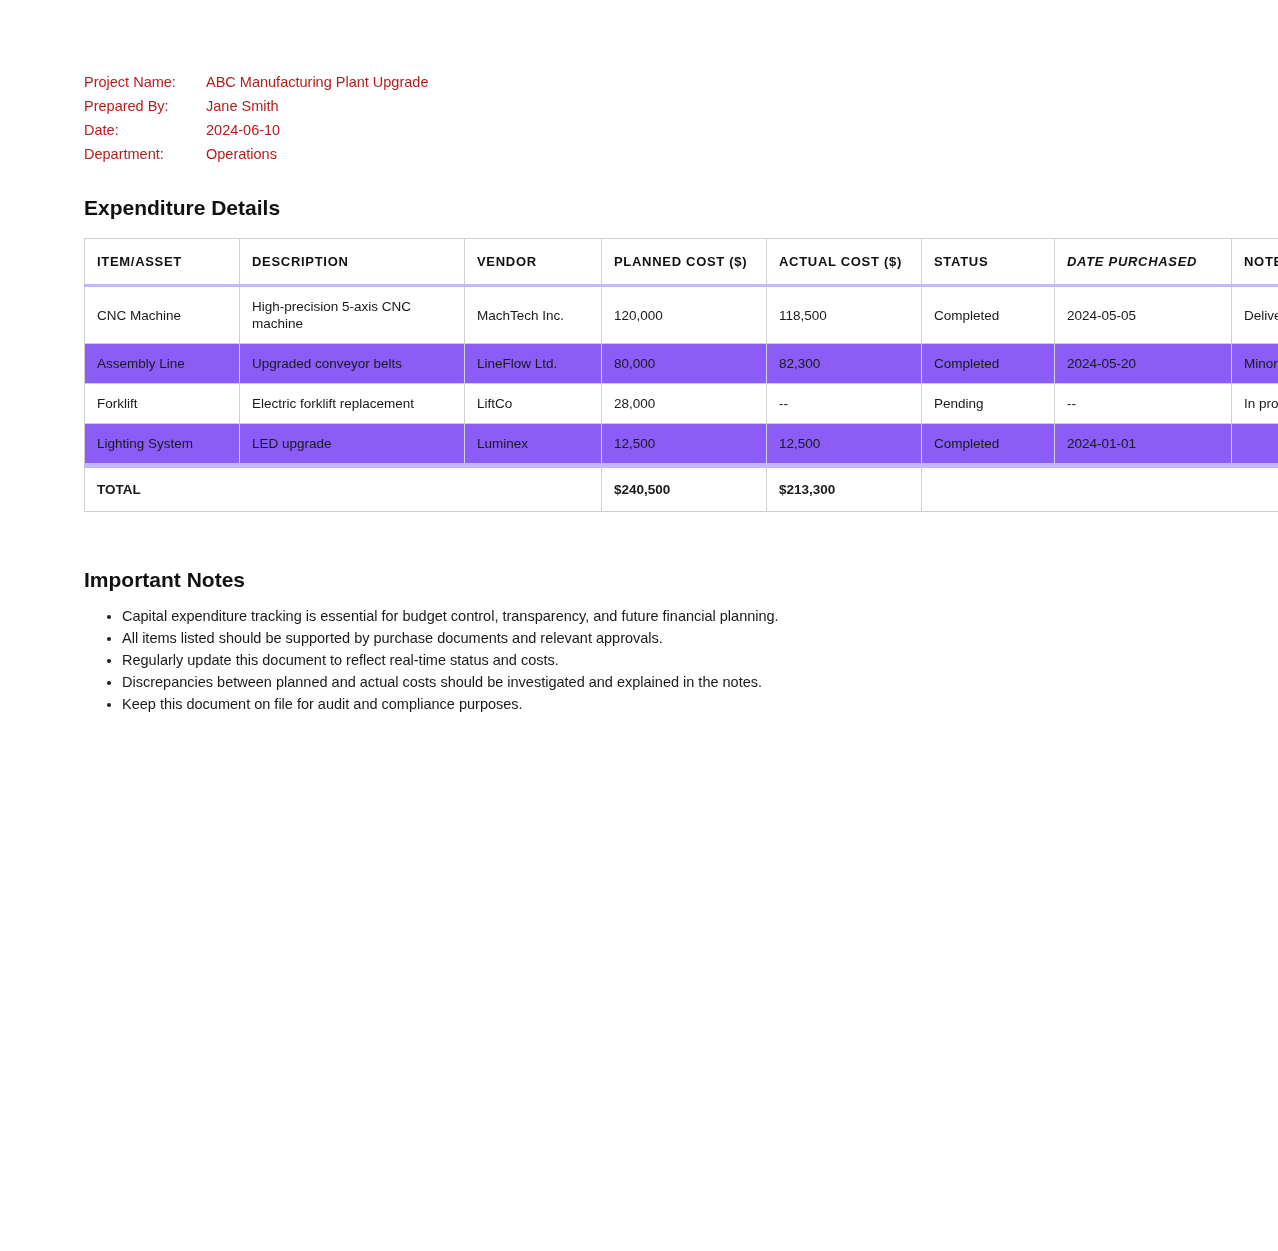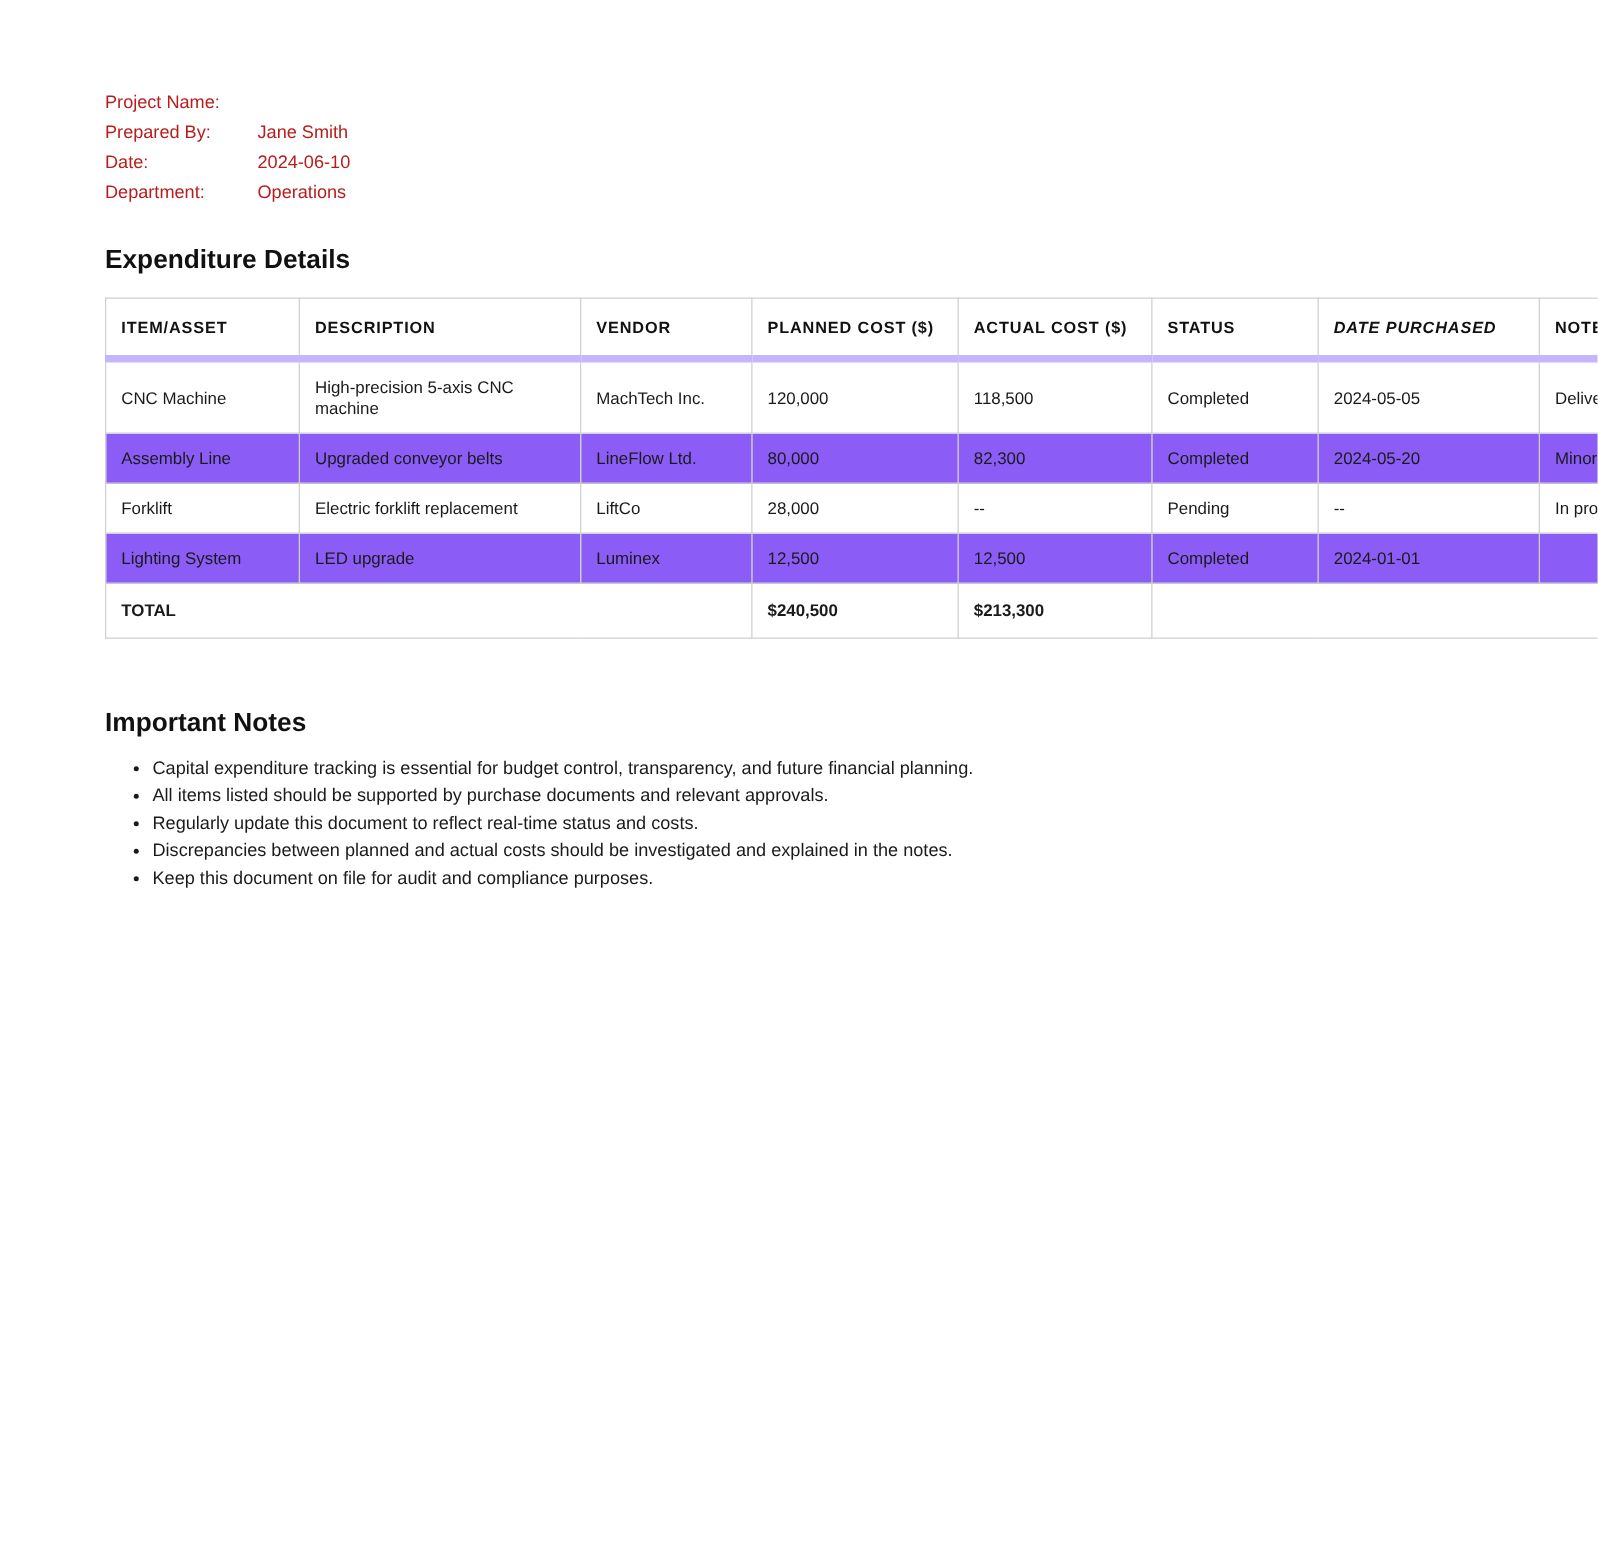--- a/index.html
+++ b/index.html
@@ -58,32 +58,32 @@
     padding: 11px 12px;
     text-align: left;
     vertical-align: middle;
     font-size: 13.5px;
     line-height: 17px;
   }
   table.exp-table thead th {
     font-size: 13px;
     font-weight: bold;
     letter-spacing: 0.7px;
-    border-bottom: 6px solid #c4b5fd;
+    border-bottom: 3px solid #c4b5fd;
     padding-top: 14px;
     padding-bottom: 14px;
     color: #111111;
   }
   table.exp-table tbody tr.alt td {
     background: #8b5cf6;
   }
   table.exp-table tbody tr.total-row td {
     font-weight: bold;
     background: #ffffff;
-    border-top: 1px solid #c4b5fd;
+    border-top: 5px solid #c4b5fd;
     padding-top: 13px;
     padding-bottom: 13px;
   }
   .col-item    { width: 130px; }
   .col-desc    { width: 200px; }
   .col-vendor  { width: 112px; }
   .col-planned { width: 140px; }
   .col-actual  { width: 130px; }
   .col-status  { width: 108px; }
   .col-date    { width: 152px; font-style: italic; }
@@ -107,20 +107,21 @@
 </style>
 </head>
 <body>
 
 <div class="page">
 
 
   <div class="meta">
     <div class="meta-row">
       <div class="meta-label">Project Name:</div>
+      <div class="meta-value">ABC Manufacturing Plant Upgrade</div>
     </div>
     <div class="meta-row">
       <div class="meta-label">Prepared By:</div>
       <div class="meta-value">Jane Smith</div>
     </div>
     <div class="meta-row">
       <div class="meta-label">Date:</div>
       <div class="meta-value">2024-06-10</div>
     </div>
     <div class="meta-row">

